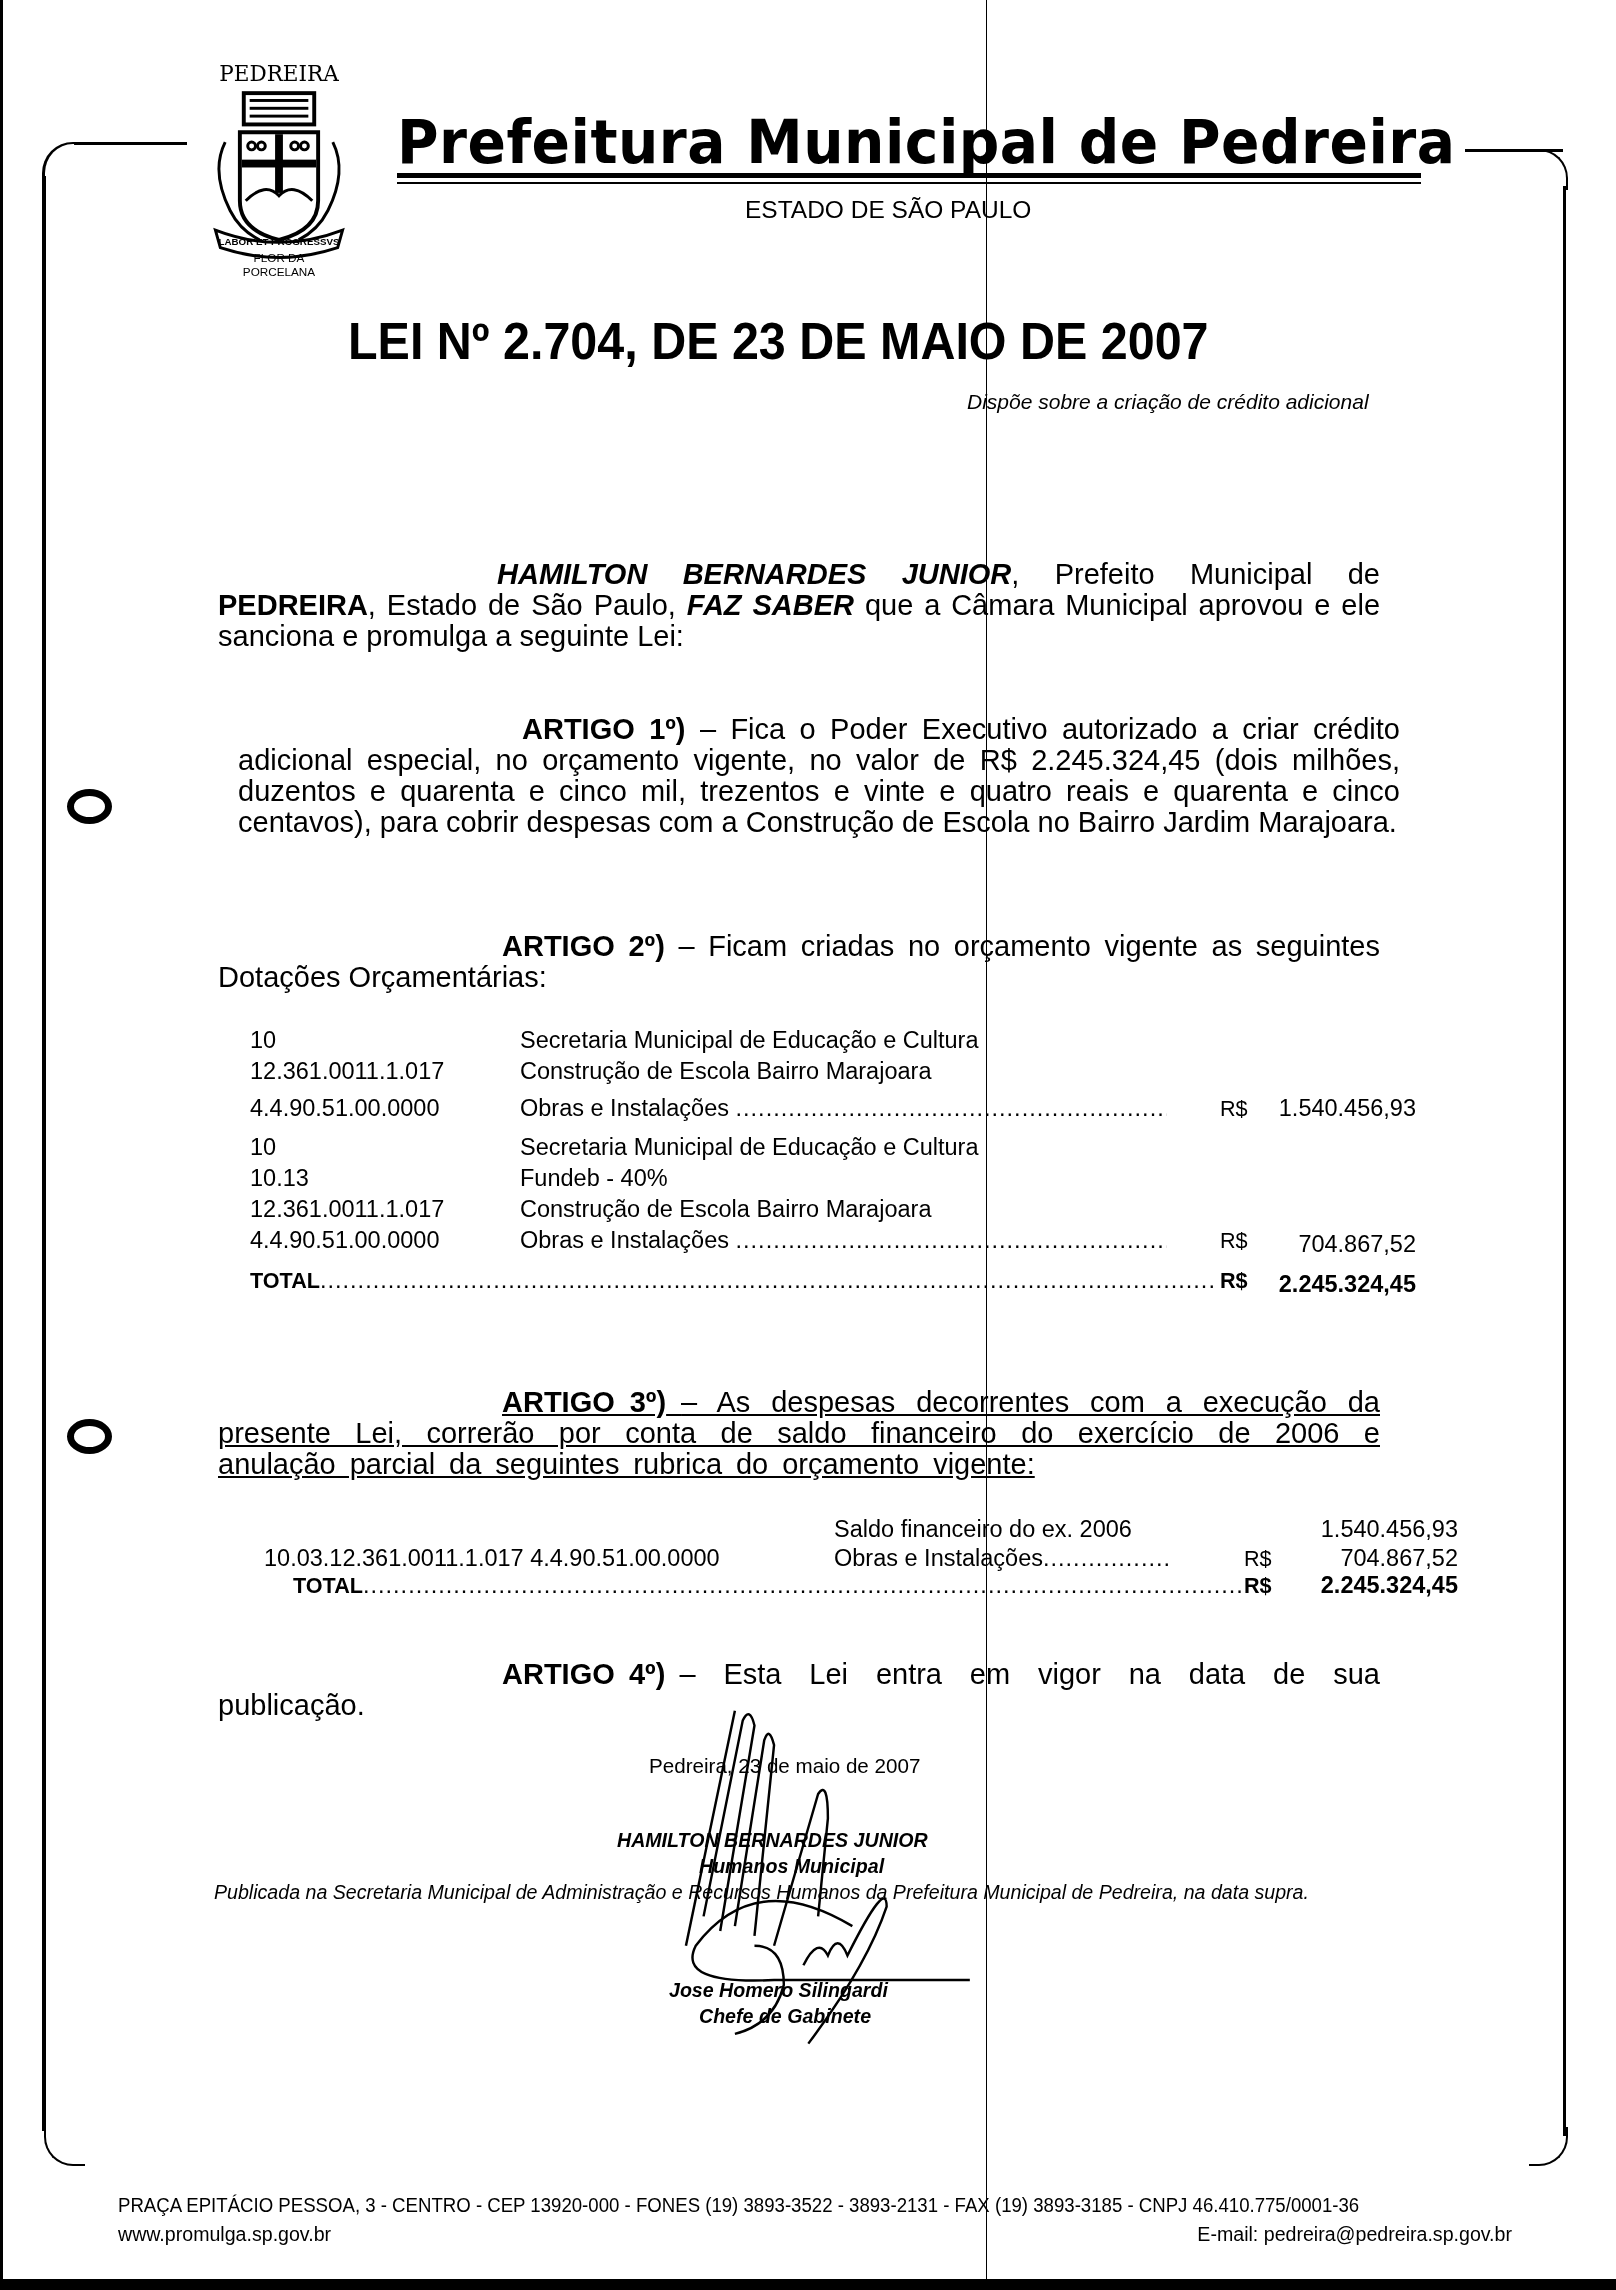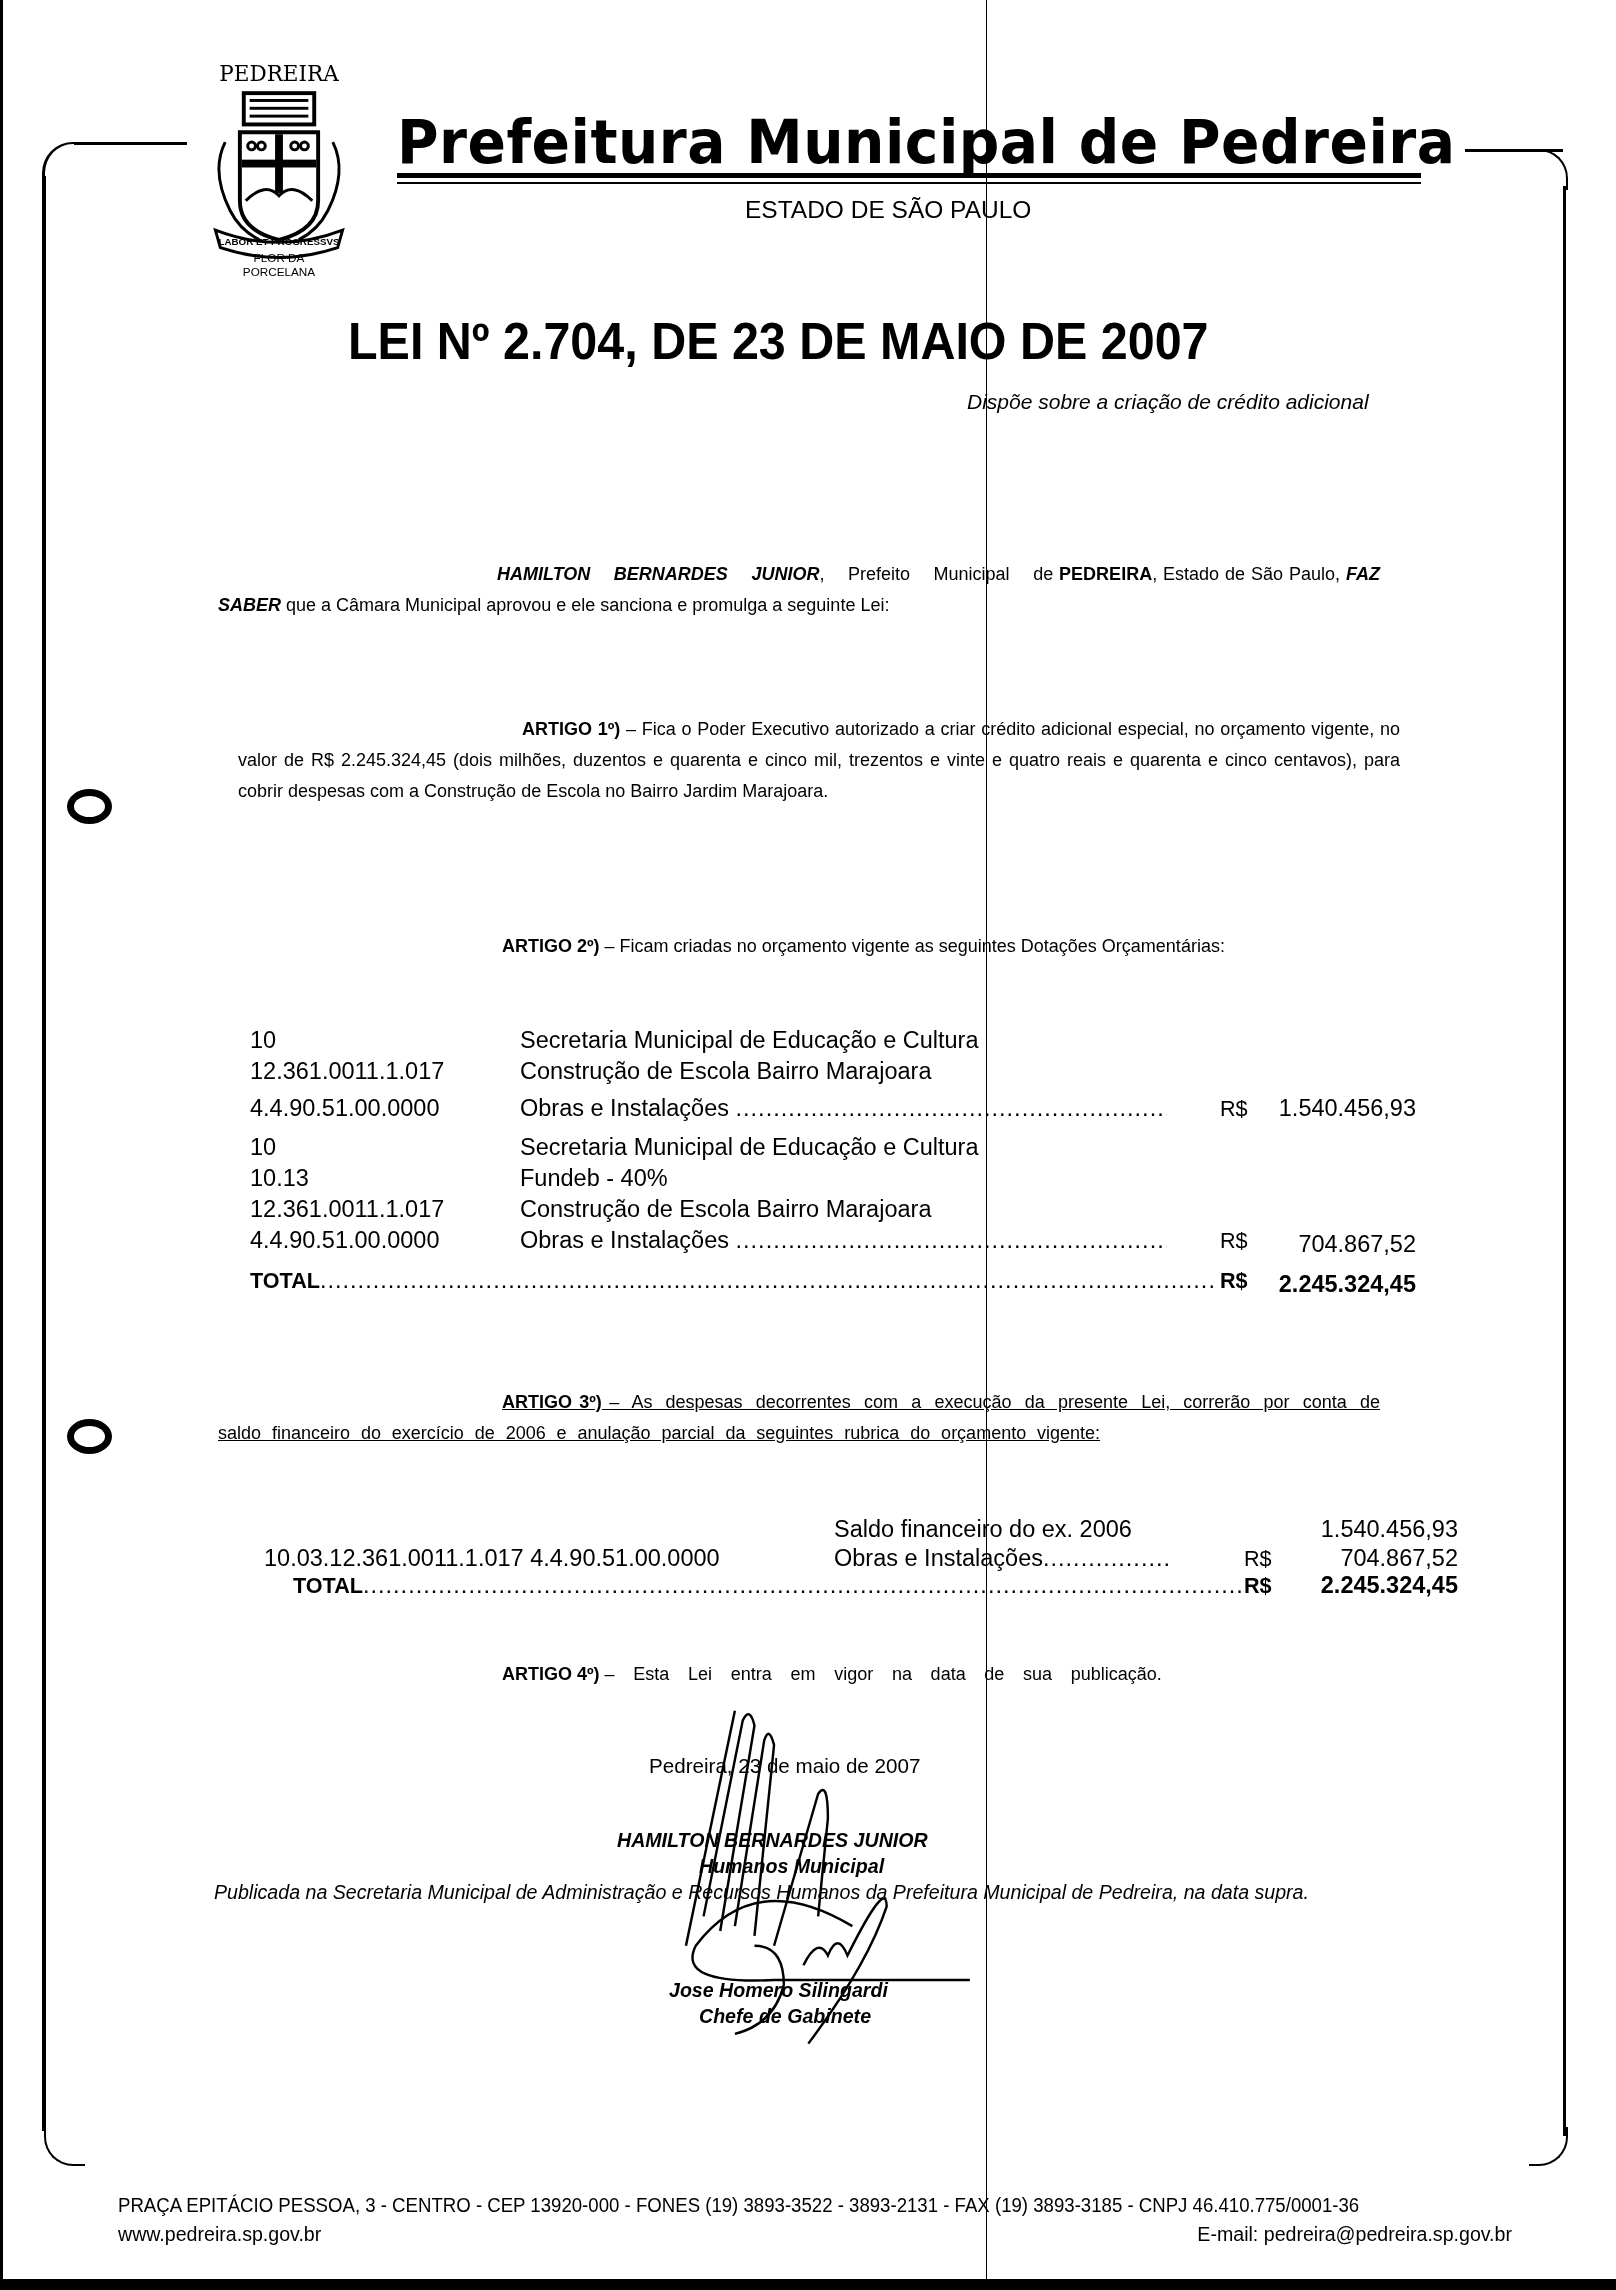--- a/index.html
+++ b/index.html
@@ -22,21 +22,21 @@
   .header-title { left:397px; top:106px; font-size:61px; font-weight:bold; letter-spacing:0.5px; white-space:nowrap; font-family:"DejaVu Sans", sans-serif; transform:scaleX(0.93); transform-origin:left top; }
   .rule1 { left:397px; top:173px; width:1024px; height:4.9px; background:#000; }
   .rule2 { left:397px; top:182px; width:1024px; height:2px; background:#000; }
   .header-sub { left:745px; top:196px; font-size:24.5px; white-space:nowrap; }
 
   .law-title { left:348px; top:312px; font-size:51px; font-weight:bold; white-space:nowrap; transform:scaleX(0.95); transform-origin:left top; }
 
   .summary { left:810px; top:390px; width:578px; font-size:21px; font-style:italic; line-height:23.5px; text-align:justify; }
   .summary .first { text-indent:157px; display:block; }
 
-  .para { left:218px; width:1162px; font-size:18px; line-height:31px; text-align:justify; }
+  .para { left:218px; width:1162px; font-size:29px; line-height:31px; text-align:justify; }
   .para .indent { display:inline-block; width:284px; }
   .b { font-weight:bold; }
   .bi { font-weight:bold; font-style:italic; }
 
   .dot-row { font-size:23.5px; line-height:31px; white-space:nowrap; }
   .col-code { position:absolute; left:0; }
   .col-desc { position:absolute; left:270px; }
   .col-cur { position:absolute; left:970px; font-size:21.6px; }
   .col-val { position:absolute; right:0; }
   .table-block { left:250px; width:1166px; }
@@ -213,15 +213,15 @@
     <path d="M230 230 Q130 170 70 250 Q50 290 150 285 L350 285"></path>
     <path d="M130 250 Q160 250 160 290 Q150 330 110 340"></path>
     <path d="M180 270 q15 -30 25 -10 q10 -25 20 0 q40 -80 40 -50 q-20 60 -80 140"></path>
   </g>
 </svg>
 <div class="abs publish">Publicada na Secretaria Municipal de Administração e Recursos Humanos da Prefeitura Municipal de Pedreira, na data supra.</div>
 <div class="abs chief-name">Jose Homero Silingardi</div>
 <div class="abs chief-role">Chefe de Gabinete</div>
 
 <div class="abs footer-addr">PRAÇA EPITÁCIO PESSOA, 3 - CENTRO - CEP 13920-000 - FONES (19) 3893-3522 - 3893-2131 - FAX (19) 3893-3185 - CNPJ 46.410.775/0001-36</div>
-<div class="abs footer-web">www.pedreira.sp.gov.br</div>
+<div class="abs footer-web">www.promulga.sp.gov.br</div>
 <div class="abs footer-email">E-mail: pedreira@pedreira.sp.gov.br</div>
 
 
 </body></html>

